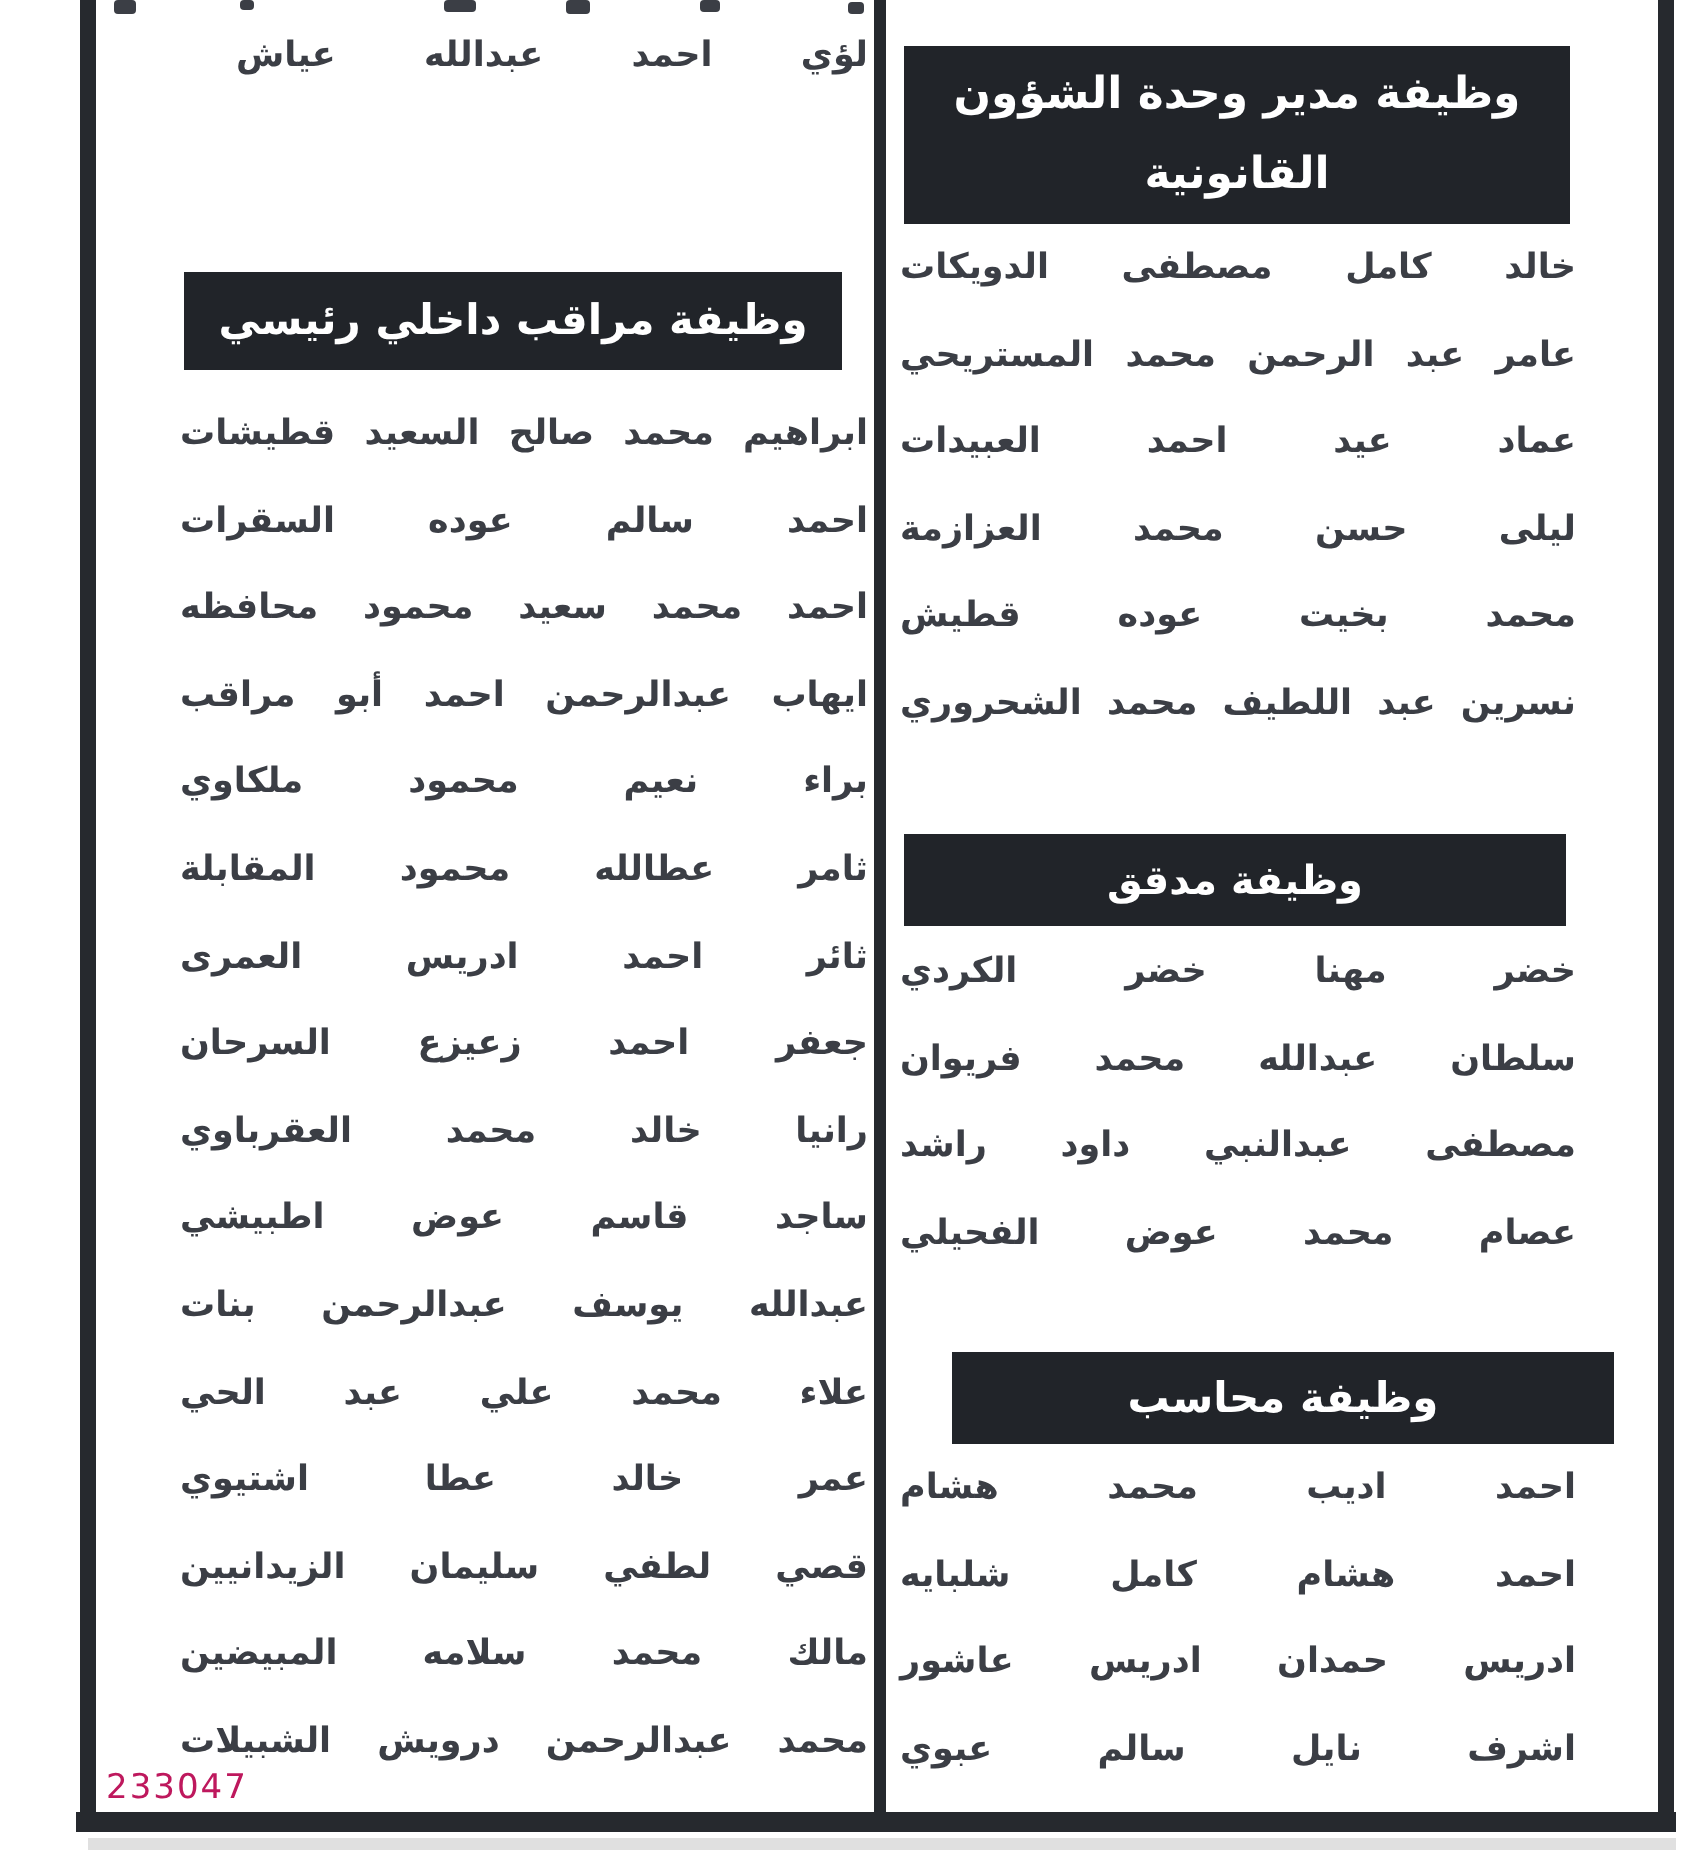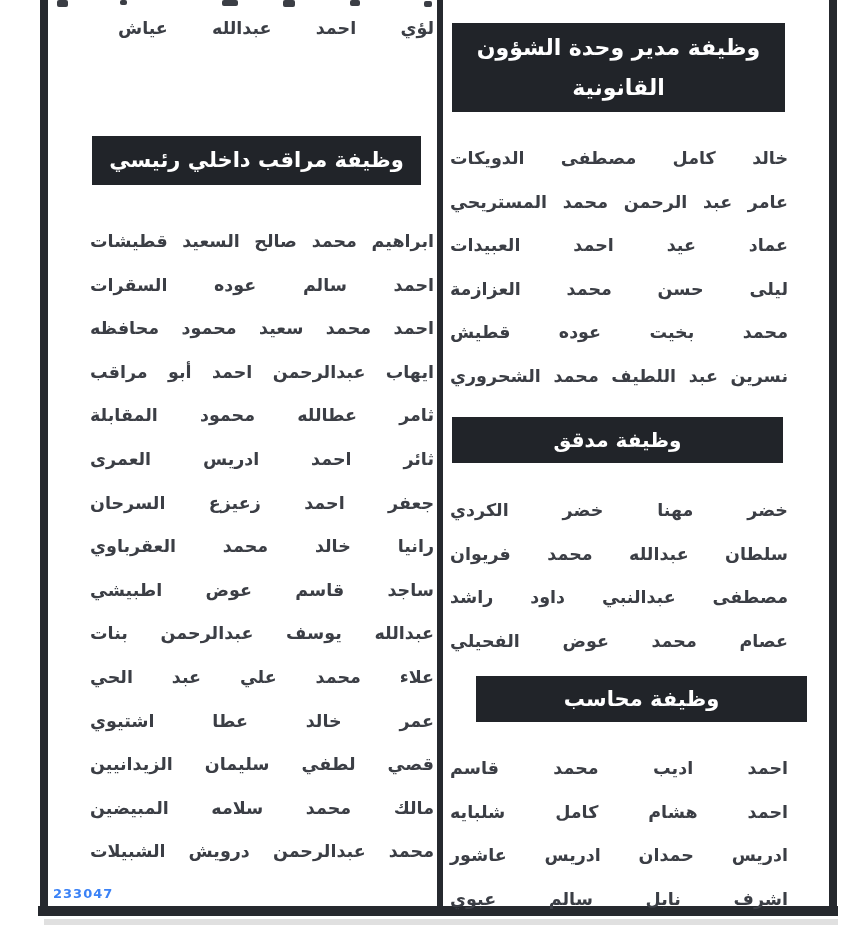--- a/index.html
+++ b/index.html
@@ -32,21 +32,21 @@
     direction:rtl;
     font-weight:700;
   }
   .bar-left-main{left:92px;top:136px;width:329px;height:49px;line-height:49px;font-size:21px;}
   .bar-r1{left:452px;top:23px;width:333px;height:89px;padding-top:5px;box-sizing:border-box;text-align:center;}
   .bar-r1 .bar-line{display:block;line-height:40px;font-size:22px;}
   .bar-r2{left:452px;top:417px;width:331px;height:46px;line-height:46px;font-size:20px;}
   .bar-r3{left:476px;top:676px;width:331px;height:46px;line-height:46px;font-size:21px;}
 
   
-  .names{position:absolute;width:100%;margin-top:24px;}
+  .names{position:absolute;width:100%;}
   .name-row{
     direction:rtl;
     text-align:justify;
     text-align-last:justify;
     -moz-text-align-last:justify;
     font-weight:700;
     font-size:17.5px;
     color:#3b3e45;
     white-space:nowrap;
   }
@@ -63,22 +63,22 @@
   .fragment{position:absolute;background:#3b3e45;border-radius:2px;}
   .f1{left:57px;top:0;width:11px;height:7px;}
   .f2{left:120px;top:0;width:7px;height:5px;}
   .f3{left:222px;top:0;width:16px;height:6px;}
   .f4{left:283px;top:0;width:12px;height:7px;}
   .f5{left:350px;top:0;width:10px;height:6px;}
   .f6{left:424px;top:1px;width:8px;height:6px;}
 
   .doc-number{
     position:absolute;left:50px;top:883px;
-    font-size:13px;line-height:22px;color:#3b82f6;
-    font-weight:700;letter-spacing:1px;
+    font-size:17px;line-height:22px;color:#be185d;
+    font-weight:400;letter-spacing:1px;
     background:#ffffff;padding:0 3px;
   }
 </style>
 </head>
 <body>
 
 <div class="screen">
 
   <div class="frame left-border"></div>
   <div class="frame right-border"></div>
@@ -95,20 +95,21 @@
 
   <div class="col col-left">
     <div class="intro-rows">
       <div class="name-row">لؤي احمد عبدالله عياش</div>
     </div>
     <div class="names ln">
       <div class="name-row">ابراهيم محمد صالح السعيد قطيشات</div>
       <div class="name-row">احمد سالم عوده السقرات</div>
       <div class="name-row">احمد محمد سعيد محمود محافظه</div>
       <div class="name-row">ايهاب عبدالرحمن احمد أبو مراقب</div>
+      <div class="name-row">براء نعيم محمود ملكاوي</div>
       <div class="name-row">ثامر عطالله محمود المقابلة</div>
       <div class="name-row">ثائر احمد ادريس العمرى</div>
       <div class="name-row">جعفر احمد زعيزع السرحان</div>
       <div class="name-row">رانيا خالد محمد العقرباوي</div>
       <div class="name-row">ساجد قاسم عوض اطبيشي</div>
       <div class="name-row">عبدالله يوسف عبدالرحمن بنات</div>
       <div class="name-row">علاء محمد علي عبد الحي</div>
       <div class="name-row">عمر خالد عطا اشتيوي</div>
       <div class="name-row">قصي لطفي سليمان الزيدانيين</div>
       <div class="name-row">مالك محمد سلامه المبيضين</div>
@@ -134,21 +135,21 @@
       <div class="name-row">محمد بخيت عوده قطيش</div>
       <div class="name-row">نسرين عبد اللطيف محمد الشحروري</div>
     </div>
     <div class="names rg2">
       <div class="name-row">خضر مهنا خضر الكردي</div>
       <div class="name-row">سلطان عبدالله محمد فريوان</div>
       <div class="name-row">مصطفى عبدالنبي داود راشد</div>
       <div class="name-row">عصام محمد عوض الفحيلي</div>
     </div>
     <div class="names rg3">
-      <div class="name-row">احمد اديب محمد قاسم</div>
+      <div class="name-row">احمد اديب محمد هشام</div>
       <div class="name-row">احمد هشام كامل شلبايه</div>
       <div class="name-row">ادريس حمدان ادريس عاشور</div>
       <div class="name-row">اشرف نايل سالم عبوي</div>
     </div>
   </div>
 
   <div class="doc-number">233047</div>
 
 </div>
 

